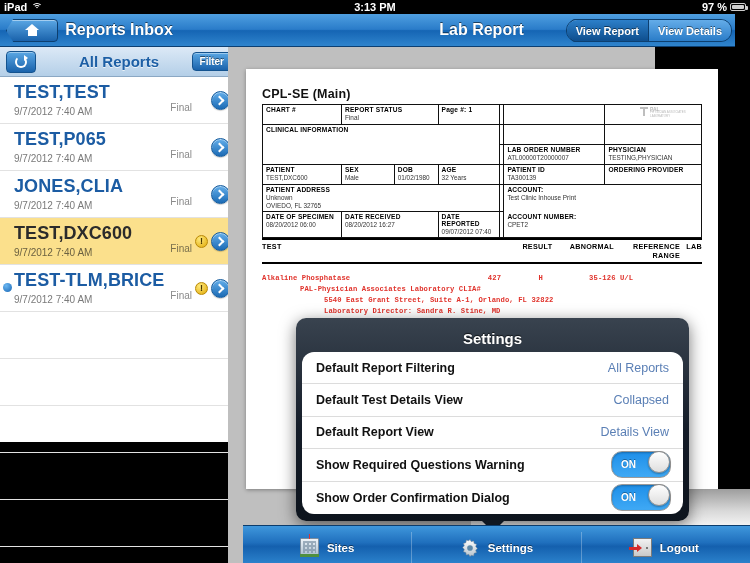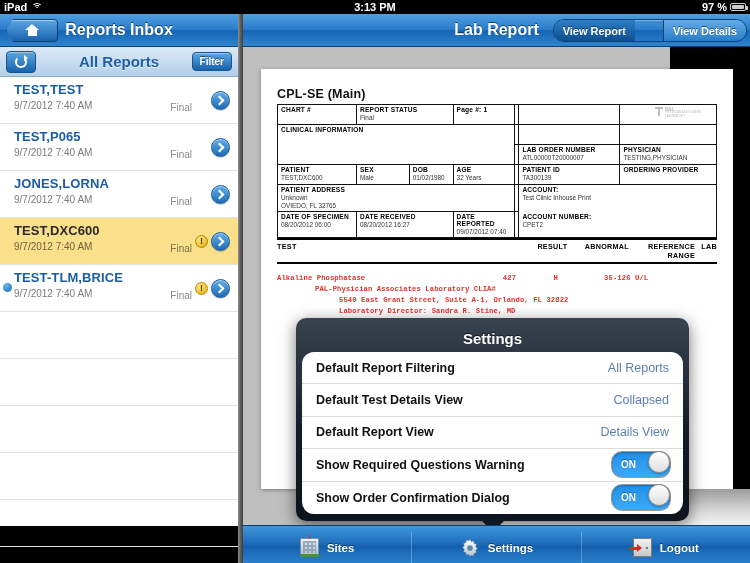--- a/index.html
+++ b/index.html
@@ -31,21 +31,21 @@
   .wifi-ico i:nth-child(2){ width:7px;height:7px; top:2px; }
   .wifi-ico i:nth-child(3){ width:3px;height:3px; top:4px; border-top-color:#fff; }
   .batt {
     width:16px; height:8px; border:1px solid #ccc; border-radius:2px;
     position:relative; display:inline-block;
   }
   .batt::after { content:""; position:absolute; right:-3px; top:2px; width:2px; height:4px; background:#ccc; border-radius:0 1px 1px 0; }
   .batt i { position:absolute; left:1px; top:1px; bottom:1px; width:12px; background:#ccc; border-radius:1px; }
 
   
-  .master { position:absolute; left:0; top:14px; width:238px; height:512px; background:#fdba74; }
+  .master { position:absolute; left:0; top:14px; width:238px; height:428px; background:#fdba74; }
   .nav-master {
     position:relative; height:33px; width:238px;
     background:linear-gradient(180deg,#4f9fe0 0%,#2a7cc9 48%,#1565b4 52%,#2f84cd 100%);
     border-bottom:1px solid #0c3f72;
     display:flex; align-items:center; justify-content:center;
   }
   .nav-master .title { color:#fff; font-size:16px; font-weight:bold; text-shadow:0 -1px 0 rgba(0,0,0,.55); }
   .backbtn {
     position:absolute; left:6px; top:5px; height:23px; width:52px;
     background:linear-gradient(180deg,#5aa7e4,#1a62ab);
@@ -99,21 +99,21 @@
     box-shadow:inset 0 1px 0 rgba(255,255,255,.4); cursor:pointer;
   }
 
   .list { position:absolute; top:63px; left:0; width:238px; bottom:0; background:#fff; }
   .row {
     position:relative; height:47px; border-bottom:1px solid #e2e2e2;
     padding:5px 0 0 14px; cursor:pointer;
   }
   .row.selected { background:#fbe08c; }
   .row.empty { cursor:default; }
-  .row .name { font-size:13px; font-weight:bold; color:#1c5ca3; letter-spacing:.1px; }
+  .row .name { font-size:18px; font-weight:bold; color:#1c5ca3; letter-spacing:.1px; }
   .row.selected .name { color:#2b2b2b; }
   .row .date { font-size:10px; color:#7a7a7a; margin-top:3px; }
   .row.selected .date { color:#6b6141; }
   .row .status { position:absolute; right:46px; bottom:10px; font-size:10px; color:#8a8a8a; }
   .row.selected .status { color:#7a704d; }
   .unread-dot {
     position:absolute; left:3px; top:18px; width:9px; height:9px; border-radius:50%;
     background:radial-gradient(circle at 35% 30%,#6bb7f2,#1766b4);
   }
   .warn-ico {
@@ -131,21 +131,21 @@
   }
   .disclose::after {
     content:""; display:block; width:5px; height:5px;
     border-top:2px solid #fff; border-right:2px solid #fff;
     transform:rotate(45deg); margin-left:-2px;
   }
   .split-divider { position:absolute; left:238px; top:14px; width:5px; height:549px;
     background:linear-gradient(90deg,#909090,#5e5e5e,#3c3c3c); }
 
   
-  .detail { position:absolute; left:243px; top:14px; width:427px; height:549px; background:#bfbfbf;text-decoration:underline; }
+  .detail { position:absolute; left:228px; top:14px; width:427px; height:549px; background:#bfbfbf;text-decoration:underline; }
   .nav-detail {
     position:relative; height:33px; width:507px;
     background:linear-gradient(180deg,#4f9fe0 0%,#2a7cc9 48%,#1565b4 52%,#2f84cd 100%);
     border-bottom:1px solid #0c3f72;
     display:flex; align-items:center;
   }
   .nav-detail .title {
     position:absolute; left:0; width:507px; text-align:center;
     color:#fff; font-size:16px; font-weight:bold; text-shadow:0 -1px 0 rgba(0,0,0,.55);
   }
@@ -170,21 +170,21 @@
   .seg {
     position:absolute; right:3px; top:5px; height:23px; display:flex;
     border:1px solid #0d3f6f; border-radius:11px; overflow:hidden;
     box-shadow:inset 0 1px 0 rgba(255,255,255,.3); cursor:pointer;
   }
   .seg div {
     padding:0 9px; display:flex; align-items:center;
     color:#fff; font-size:11px; font-weight:bold; text-shadow:0 -1px 0 rgba(0,0,0,.5);
     background:linear-gradient(180deg,#2c7fc9,#0e4e8d);
   }
-  .seg div.active { background:linear-gradient(180deg,#64ace8,#2a7cc8);margin-left:28px; }
+  .seg div.active { background:linear-gradient(180deg,#64ace8,#2a7cc8); }
   .seg div + div { border-left:1px solid #0d3f6f; }
 
   
   .doc {
     position:absolute; left:18px; top:55px; width:472px; height:420px;
     background:#fff; box-shadow:0 1px 4px rgba(0,0,0,.35);
     padding:18px 16px 0 16px; overflow:hidden;
   }
   .doc-title { font-size:12.5px; font-weight:bold; color:#111; margin-bottom:3px; letter-spacing:.2px; }
   .doc-logo {
@@ -345,21 +345,21 @@
           <div class="status">Final</div>
           <span class="disclose"></span>
         </div>
         <div class="row">
           <div class="name">TEST,P065</div>
           <div class="date">9/7/2012 7:40 AM</div>
           <div class="status">Final</div>
           <span class="disclose"></span>
         </div>
         <div class="row">
-          <div class="name">JONES,LORNA</div>
+          <div class="name">JONES,CLIA</div>
           <div class="date">9/7/2012 7:40 AM</div>
           <div class="status">Final</div>
           <span class="disclose"></span>
         </div>
         <div class="row selected">
           <div class="name">TEST,DXC600</div>
           <div class="date">9/7/2012 7:40 AM</div>
           <div class="status">Final</div>
           <span class="warn-ico">!</span>
           <span class="disclose"></span>

